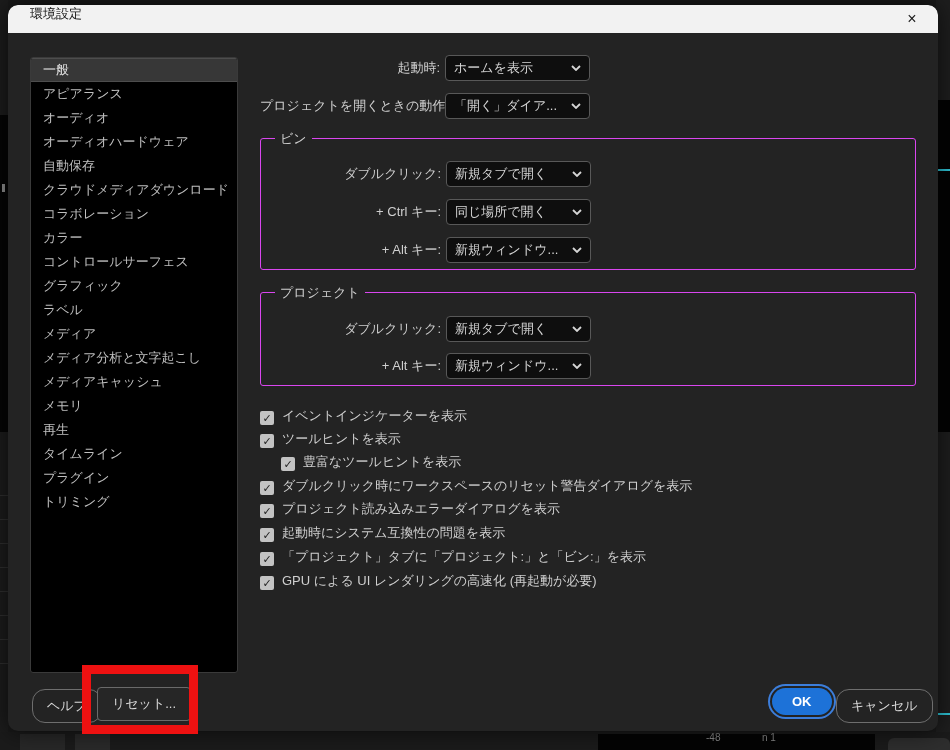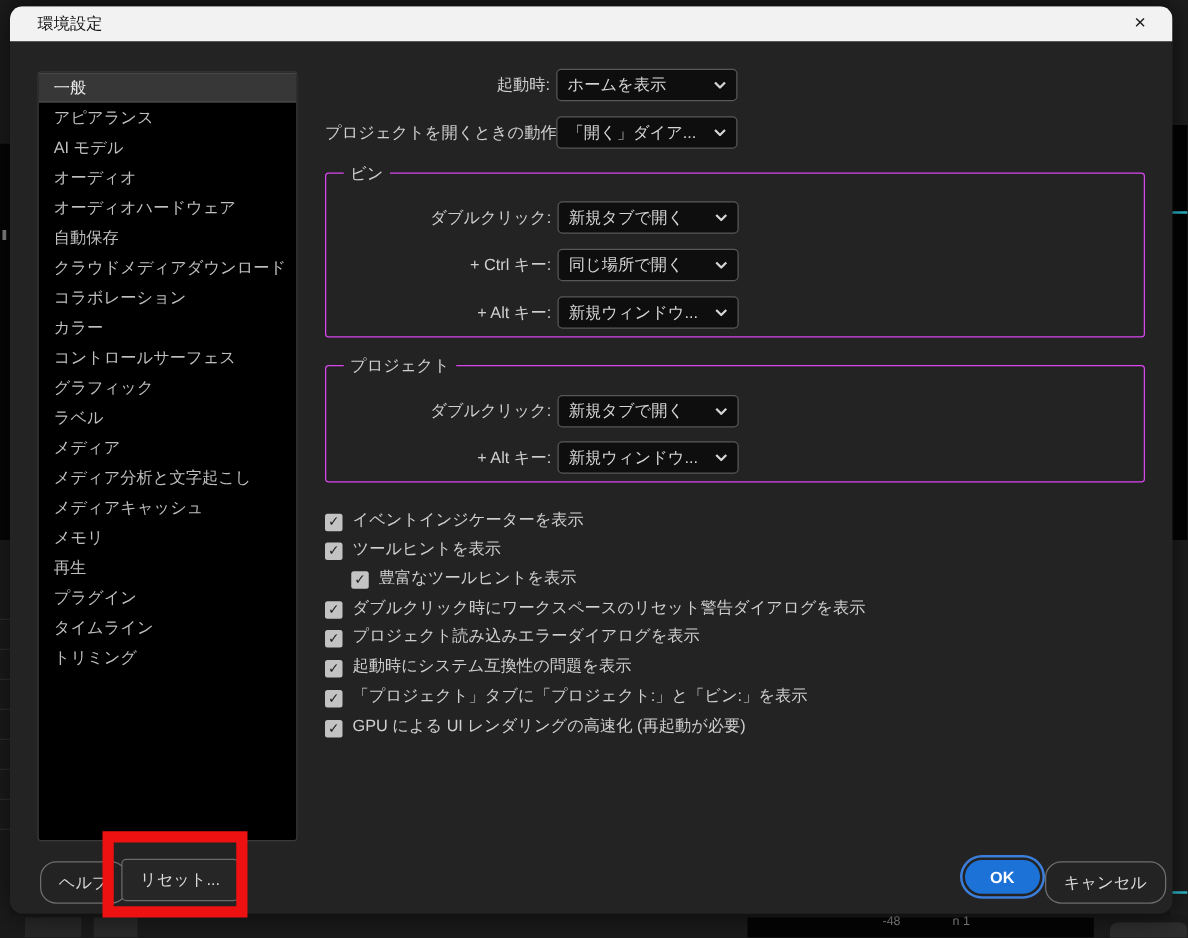--- a/index.html
+++ b/index.html
@@ -25,21 +25,21 @@
   
   .dialog {
     position:absolute; left:8px; top:5px; width:930px; height:726px;
     background:#232323; border-radius:10px;
     box-shadow:0 0 24px rgba(0,0,0,.65);
     overflow:hidden;
   }
   .titlebar {
     position:absolute; left:0; top:0; width:100%; height:28px;
     background:#f2f2f2; border-radius:9px 9px 0 0;
-    display:flex; align-items:center;
+    display:flex; align-items:flex-start;
   }
   .titlebar-text { margin-left:22px; font-size:13px; color:#141414; }
   .close-x {
     position:absolute; right:12px; top:0; height:28px; width:28px;
     display:flex; align-items:center; justify-content:center;
     font-size:16px; color:#1a1a1a; cursor:default;
   }
   
   .listbox {
     position:absolute; left:22px; top:52px; width:208px; height:616px;
@@ -134,37 +134,36 @@
 <div class="dialog">
 
   <div class="titlebar">
     <span class="titlebar-text">環境設定</span>
     <span class="close-x">×</span>
   </div>
 
   <div class="listbox">
     <div class="sb-item selected">一般</div>
     <div class="sb-item">アピアランス</div>
-    <div class="sb-item">AI モデル</div>
     <div class="sb-item">オーディオ</div>
     <div class="sb-item">オーディオハードウェア</div>
     <div class="sb-item">自動保存</div>
     <div class="sb-item">クラウドメディアダウンロード</div>
     <div class="sb-item">コラボレーション</div>
     <div class="sb-item">カラー</div>
     <div class="sb-item">コントロールサーフェス</div>
     <div class="sb-item">グラフィック</div>
     <div class="sb-item">ラベル</div>
     <div class="sb-item">メディア</div>
     <div class="sb-item">メディア分析と文字起こし</div>
     <div class="sb-item">メディアキャッシュ</div>
     <div class="sb-item">メモリ</div>
     <div class="sb-item">再生</div>
+    <div class="sb-item">タイムライン</div>
     <div class="sb-item">プラグイン</div>
-    <div class="sb-item">タイムライン</div>
     <div class="sb-item">トリミング</div>
   </div>
 
   <div class="main">
 
     <div class="dd-row" style="top:50px">
       <span class="dd-label">起動時:</span>
       <div class="dropdown">
         <span class="dd-value">ホームを表示</span>
         <svg class="chev" width="10" height="6" viewBox="0 0 10 6">

